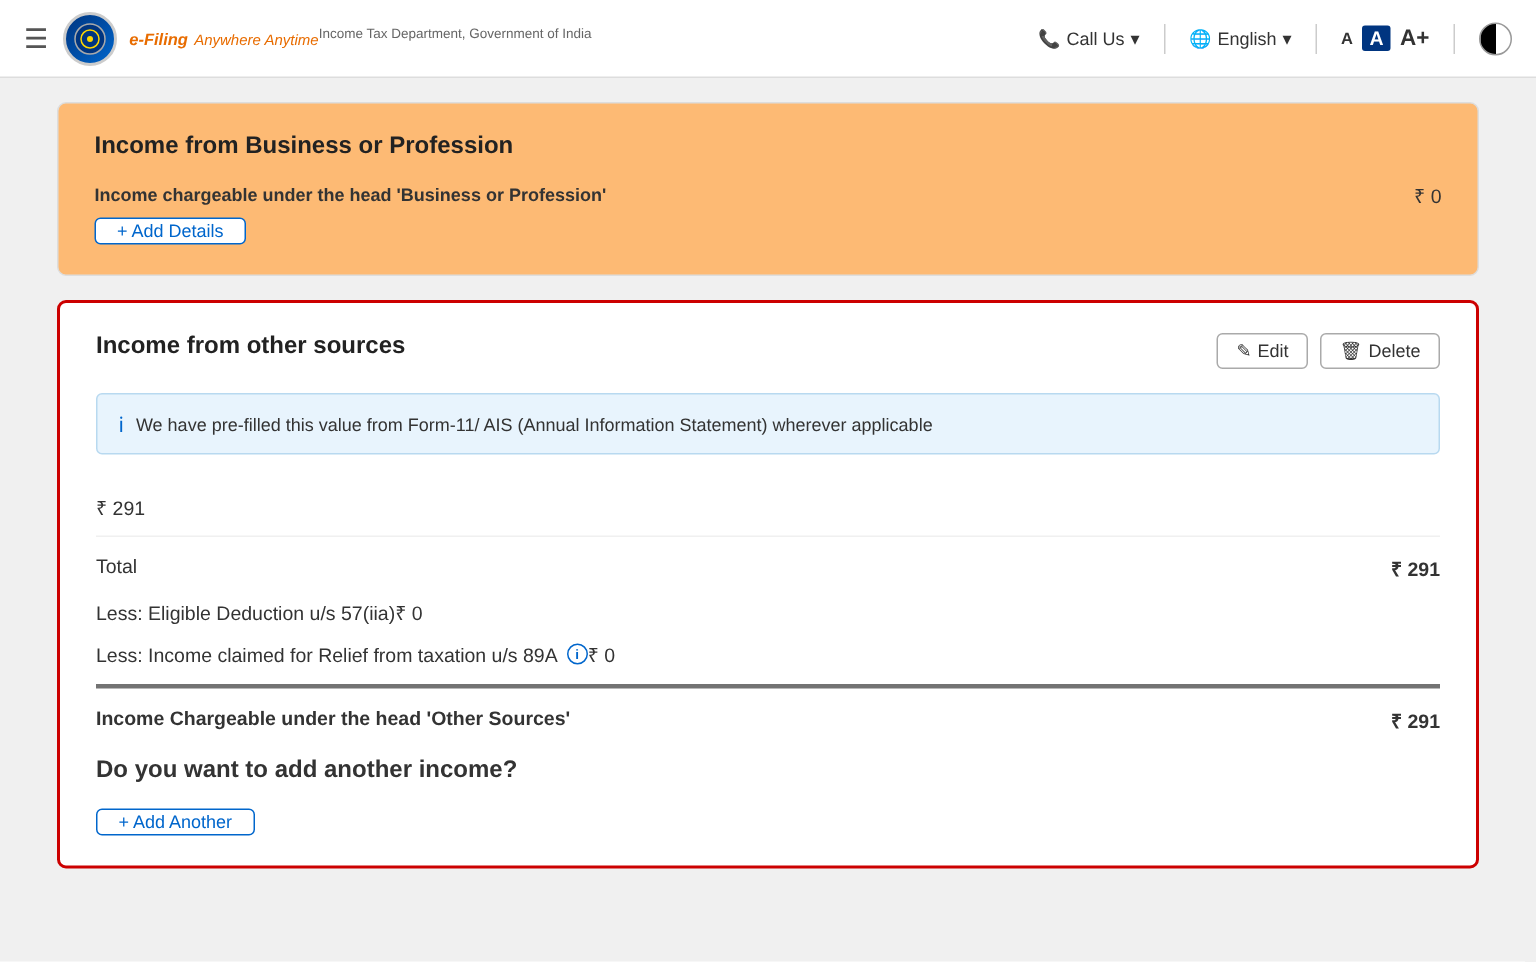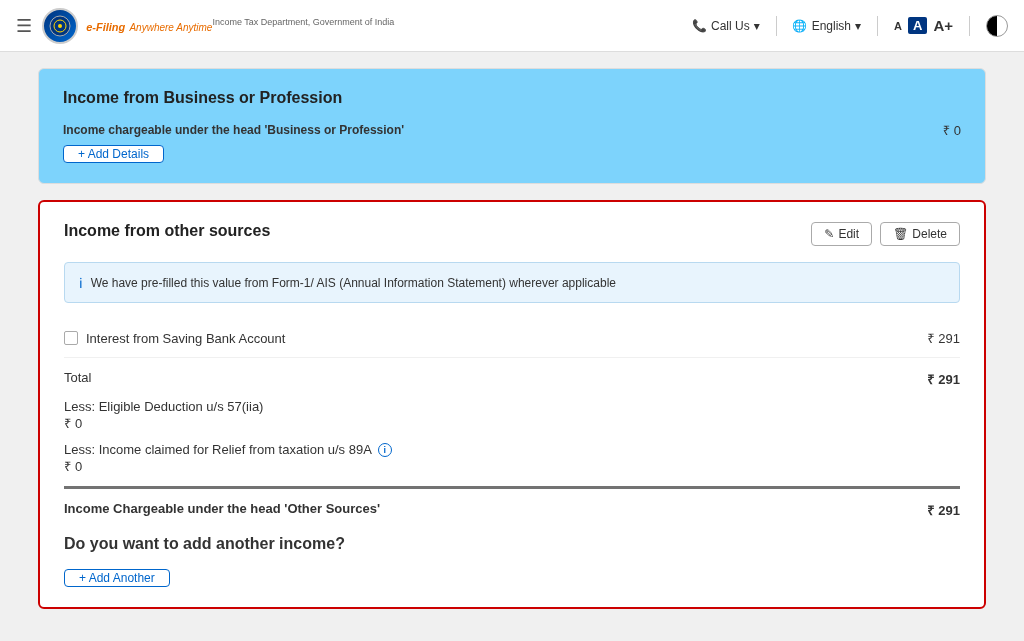--- a/index.html
+++ b/index.html
@@ -118,21 +118,21 @@
 
     
     .main-content {
       padding: 16px;
       max-width: 980px;
       margin: 0 auto;
     }
 
     
     .card {
-      background: #7dd3fc;
+      background: #fdba74;
       border: 1px solid #ddd;
       border-radius: 6px;
       padding: 20px 24px;
       margin-bottom: 16px;
     }
 
     .card-title {
       font-size: 16px;
       font-weight: bold;
       color: #222;
@@ -280,21 +280,20 @@
     }
     .total-value {
       font-weight: bold;
       font-size: 13px;
     }
 
     .deduction-row {
       display: flex;
       justify-content: flex-start;
       padding: 5px 0;
-      flex-direction: column;
     }
     .deduction-label {
       font-size: 13px;
       color: #333;
       display: flex;
       align-items: center;
       gap: 6px;
     }
     .deduction-value {
       font-size: 13px;
@@ -408,28 +407,24 @@
         </button>
         <button class="delete-btn">
           <span>🗑</span>
           <span>Delete</span>
         </button>
       </div>
     </div>
 
     <div class="info-banner">
       <span class="info-icon">ℹ</span>
-      <span>We have pre-filled this value from Form-1/ AIS (Annual Information Statement) wherever applicable</span>
+      <span>We have pre-filled this value from Form-11/ AIS (Annual Information Statement) wherever applicable</span>
     </div>
 
     <div class="data-row">
-      <div class="data-row-label">
-        <span class="checkbox-box"></span>
-        <span>Interest from Saving Bank Account</span>
-      </div>
       <span class="data-row-value">₹ 291</span>
     </div>
 
     <div class="total-row">
       <span class="total-label">Total</span>
       <span class="total-value">₹ 291</span>
     </div>
 
     <div class="deduction-row">
       <span class="deduction-label">Less: Eligible Deduction u/s 57(iia)</span>

